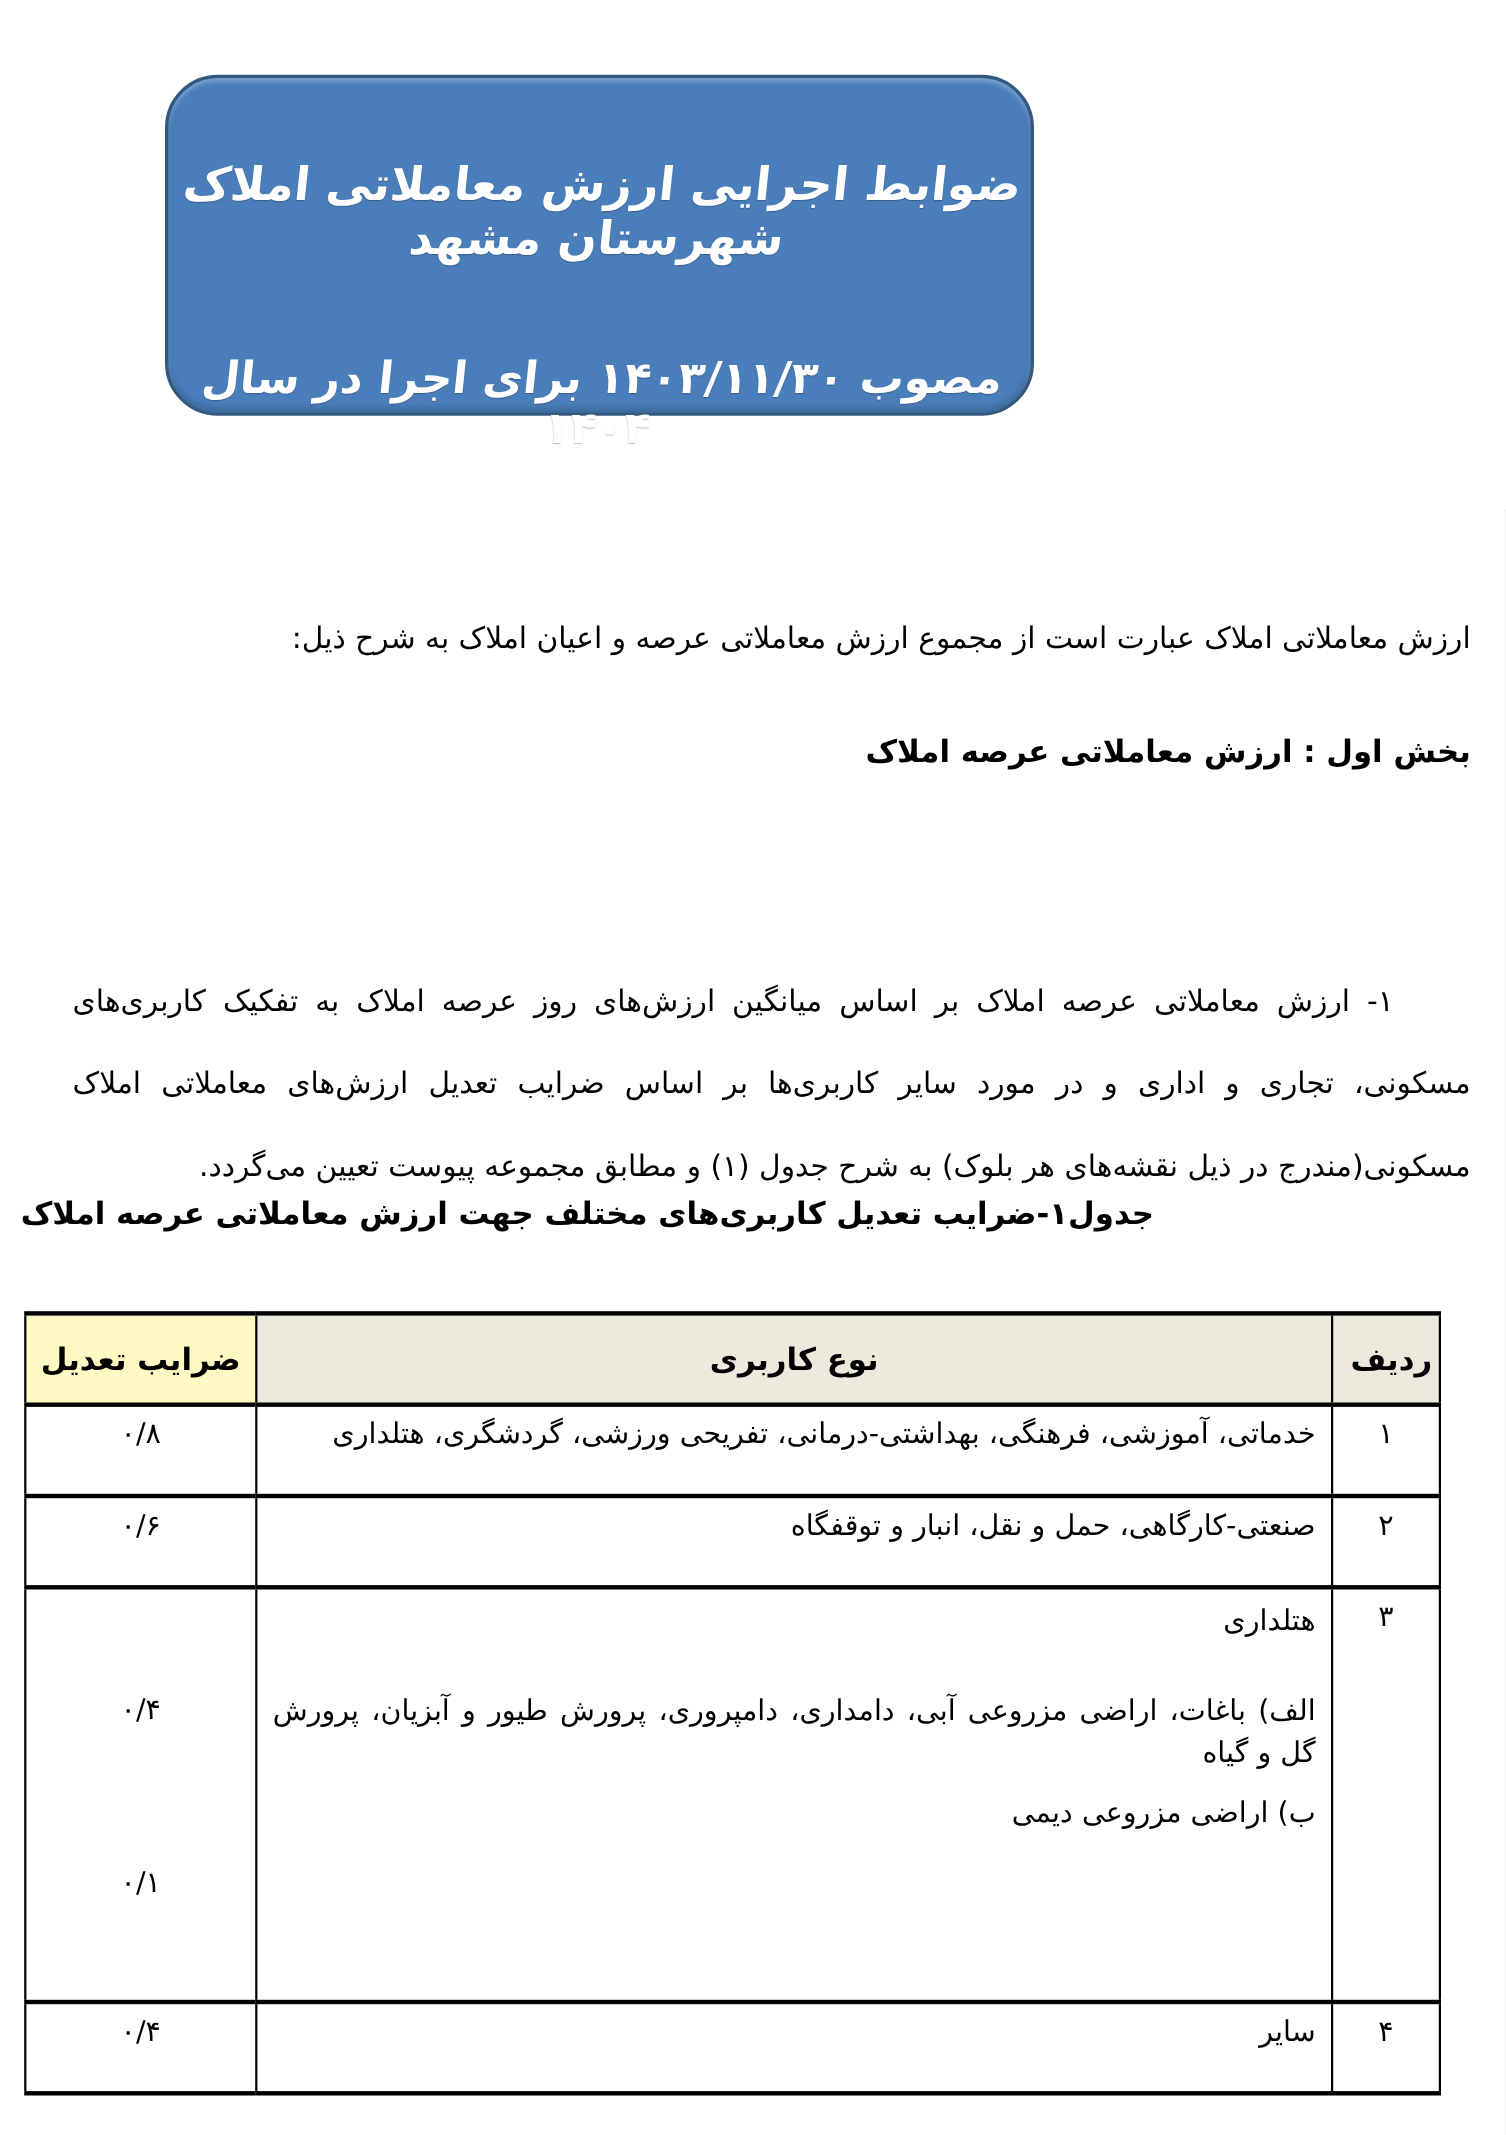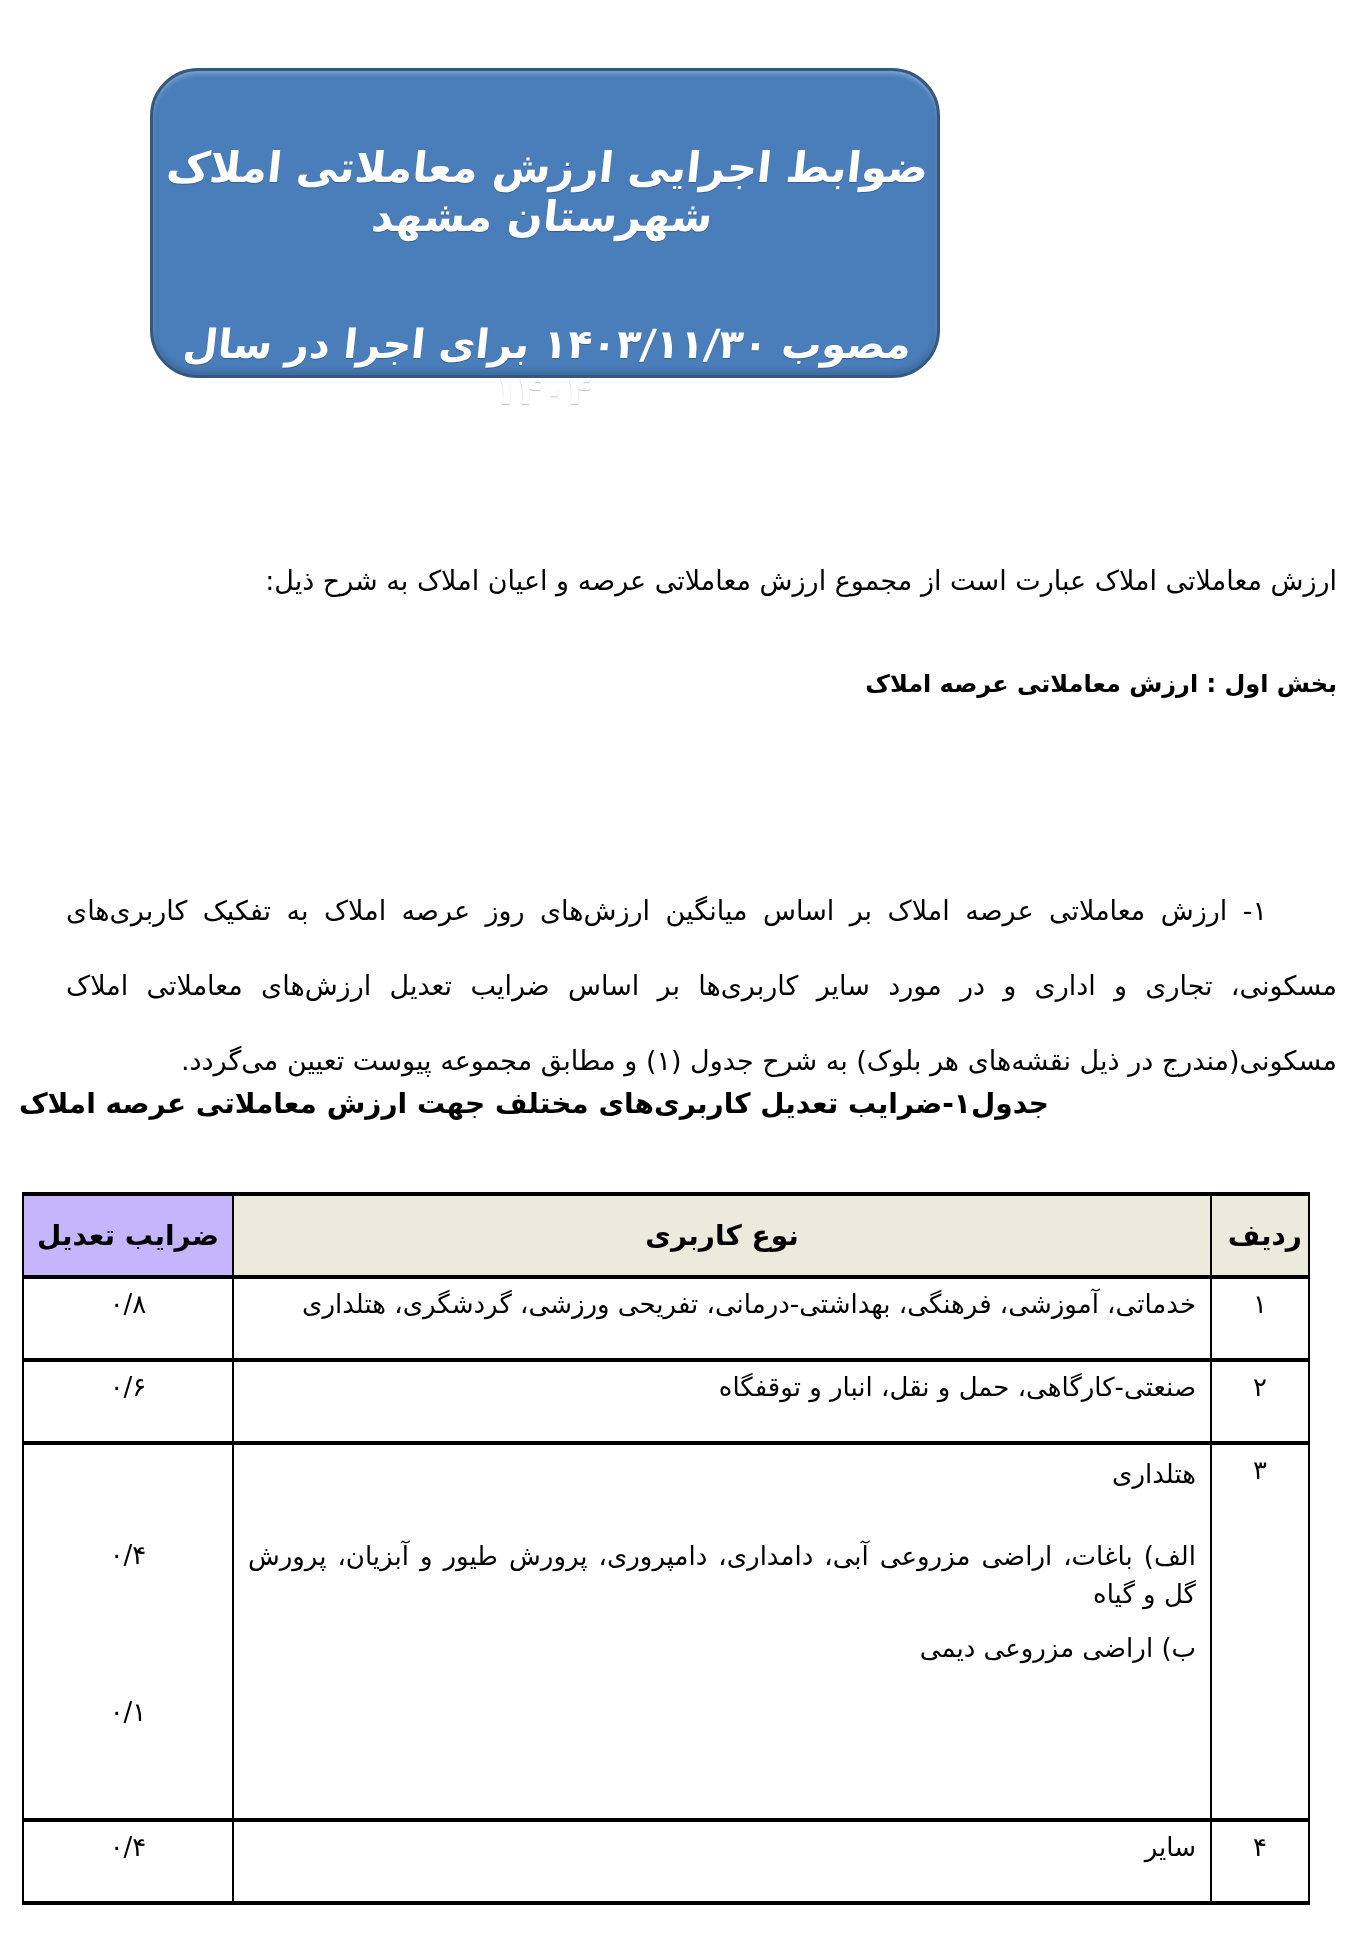--- a/index.html
+++ b/index.html
@@ -31,21 +31,21 @@
   }
   .banner .line1{font-size:42px;}
   .banner .line2{font-size:40px;margin-top:80px;}
   
   .txt{
     position:absolute;right:32px;left:22px;
     font-size:27px;line-height:36px;
     text-align:right;
   }
   .p-intro{top:563px;}
-  .h-section{top:666px;font-weight:bold;font-size:24px;}
+  .h-section{top:666px;font-weight:bold;font-size:28px;}
   .p-basis{top:722px;line-height:78px;text-align:justify;}
   .p-item1{top:873px;line-height:75px;text-align:justify;text-indent:70px;margin-left:44px;}
   .t-caption{
     position:absolute;top:1087px;right:320px;
     font-weight:bold;font-size:28px;
   }
   
   table.t1{
     position:absolute;left:22px;top:1192px;
     width:1286px;height:708px;
@@ -105,21 +105,21 @@
   <table class="t1">
     <colgroup>
       <col class="c-row">
         <col class="c-type">
         <col class="c-coef">
     </colgroup>
     <thead>
       <tr>
         <th style="background: rgb(236, 233, 221); padding-left: 40px;">ردیف</th>
         <th style="background: rgb(236, 233, 221);">نوع کاربری</th>
-        <th style="background: #c4b5fd;">ضرایب تعدیل</th>
+        <th style="background: #fef9c3;">ضرایب تعدیل</th>
       </tr>
     </thead>
     <tbody>
       <tr class="r-std">
         <td class="cell-no">۱</td>
         <td class="cell-type">خدماتی، آموزشی، فرهنگی، بهداشتی-درمانی، تفریحی ورزشی، گردشگری، هتلداری</td>
         <td class="cell-coef">۰/۸</td>
       </tr>
       <tr class="r-std">
         <td class="cell-no">۲</td>

